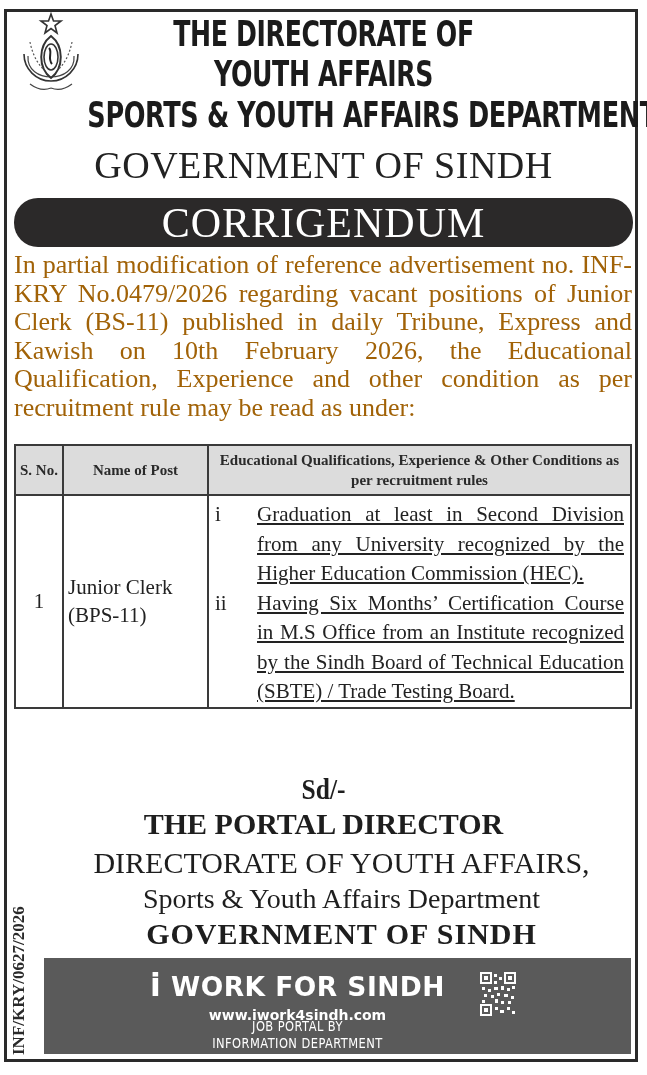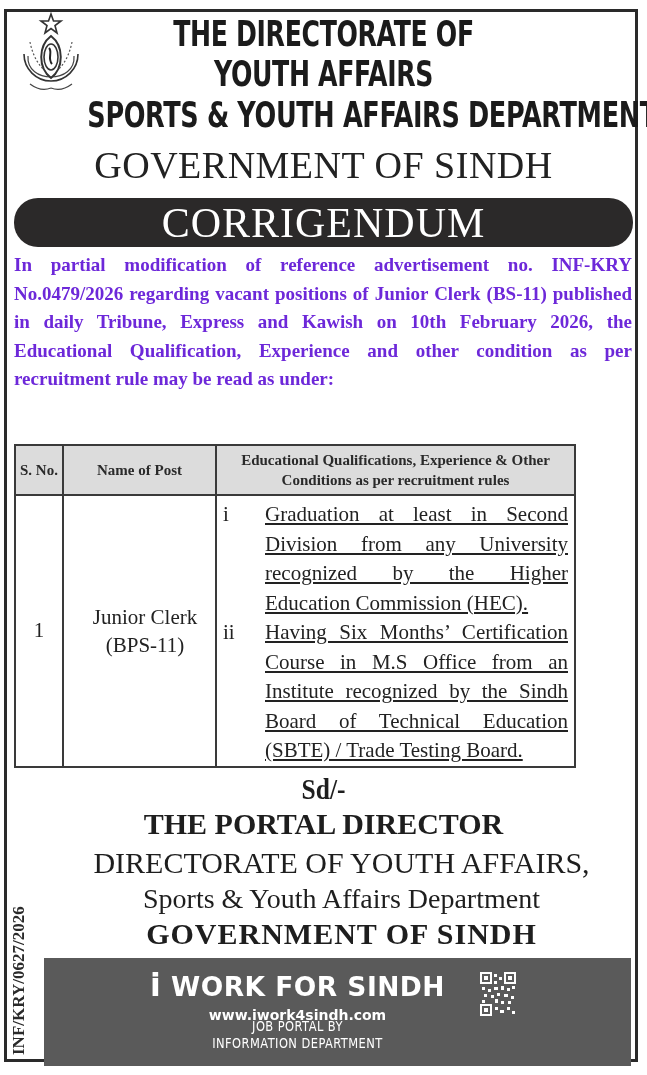--- a/index.html
+++ b/index.html
@@ -23,54 +23,54 @@
       letter-spacing:0.5px;
     }
     .banner {
       position:absolute; left:14px; top:198px; width:619px; height:49px;
       background:#2b2929; border-radius:24px; color:#fff; text-align:center;
       font-family:"Liberation Serif", serif; font-size:42px; line-height:50px;
       letter-spacing:1px;
     }
     .intro {
       position:absolute; left:14px; top:251px; width:618px;
-      font-family:"Liberation Serif", serif; font-size:19px; line-height:28.5px;
-      text-align:justify; color:#6d28d9;font-weight:bold;
+      font-family:"Liberation Serif", serif; font-size:26px; line-height:28.5px;
+      text-align:justify; color:#a16207;
     }
     table.req {
-      position:absolute; left:14px; top:444px; width:562px;
+      position:absolute; left:14px; top:444px; width:618px;
       border-collapse:collapse; font-family:"Liberation Serif", serif; color:#222;
     }
     table.req th, table.req td { border:2px solid #3a3a3a; }
     table.req th {
       background:#dcdcdc; font-size:15px; font-weight:bold; line-height:20px;
       padding:4px 2px; text-align:center; color:#2a2a2a;
     }
     .sno { width:42px; text-align:center; font-size:21px; }
-    .post { width:138px; font-size:21px; line-height:28px; padding-left:12px; vertical-align:middle;text-align:center; }
+    .post { width:138px; font-size:21px; line-height:28px; padding-left:4px; vertical-align:middle; }
     .qual { padding:4px 6px 0 6px; vertical-align:top; }
     .qrow { display:flex; font-size:21px; line-height:29.5px; }
     .qnum { width:42px; flex:none; }
     .qtext { flex:1; text-align:justify; text-align-last:left;text-decoration:underline; }
     .sig {
       position:absolute; left:0; width:100%; text-align:center; white-space:nowrap;
       font-family:"Liberation Serif", serif; color:#1e1e1e;
     }
     .sd { top:772px; font-size:30px; font-weight:bold; transform:scaleX(0.85); }
     .dd { top:807px; font-size:30px; font-weight:bold; }
     .dya { top:846px; font-size:30px; left:18px; }
     .syad { top:883px; font-size:28px; left:18px; }
     .gos { top:917px; font-size:30px; font-weight:bold; left:18px; letter-spacing:1px; }
     .sideref {
       position:absolute; left:9px; top:1055px; transform-origin:left top;
       transform:rotate(-90deg); font-family:"Liberation Serif", serif;
       font-weight:bold; font-size:17px; color:#2a2a2a; white-space:nowrap;
     }
     .footer {
-      position:absolute; left:44px; top:958px; width:587px; height:108px;
+      position:absolute; left:44px; top:958px; width:587px; height:96px;
       background:#5a5a5a; color:#fff; font-family:"DejaVu Sans", sans-serif;
     }
     .iw { position:absolute; left:0; width:100%; text-align:center; }
     .iw-title { top:8px; font-size:27px; font-weight:bold; letter-spacing:0.5px; transform:scaleX(0.98); left:-40px; }
     .iw-i { display:inline-block; position:relative; }
     .iw-url { top:43px; font-size:14px; font-weight:bold; left:-40px;margin-top:6px; }
     .iw-p1 { top:60px; font-size:13.5px; left:-40px; letter-spacing:0.5px; transform:scaleX(0.85); }
     .iw-p2 { top:77px; font-size:13.5px; left:-40px; letter-spacing:0.5px; transform:scaleX(0.85); }
     .qr { position:absolute; left:436px; top:14px; width:36px; height:44px; }
   </style>

